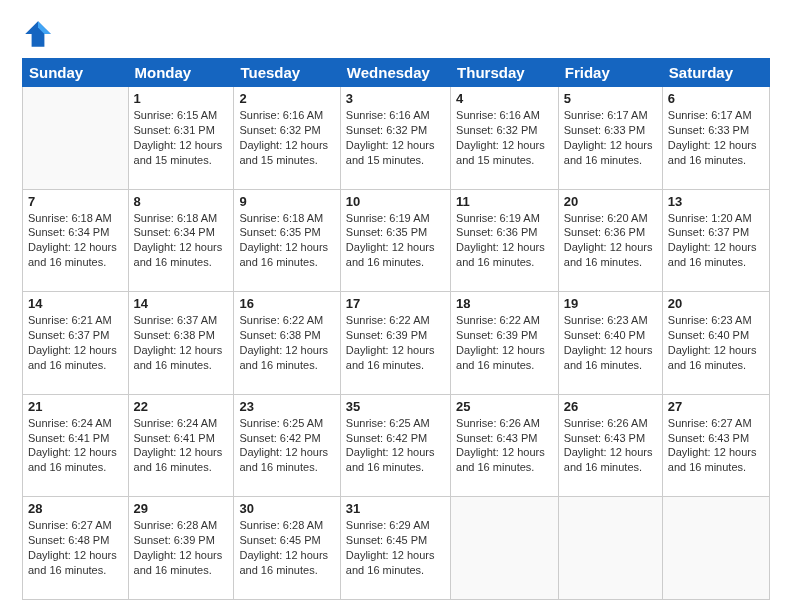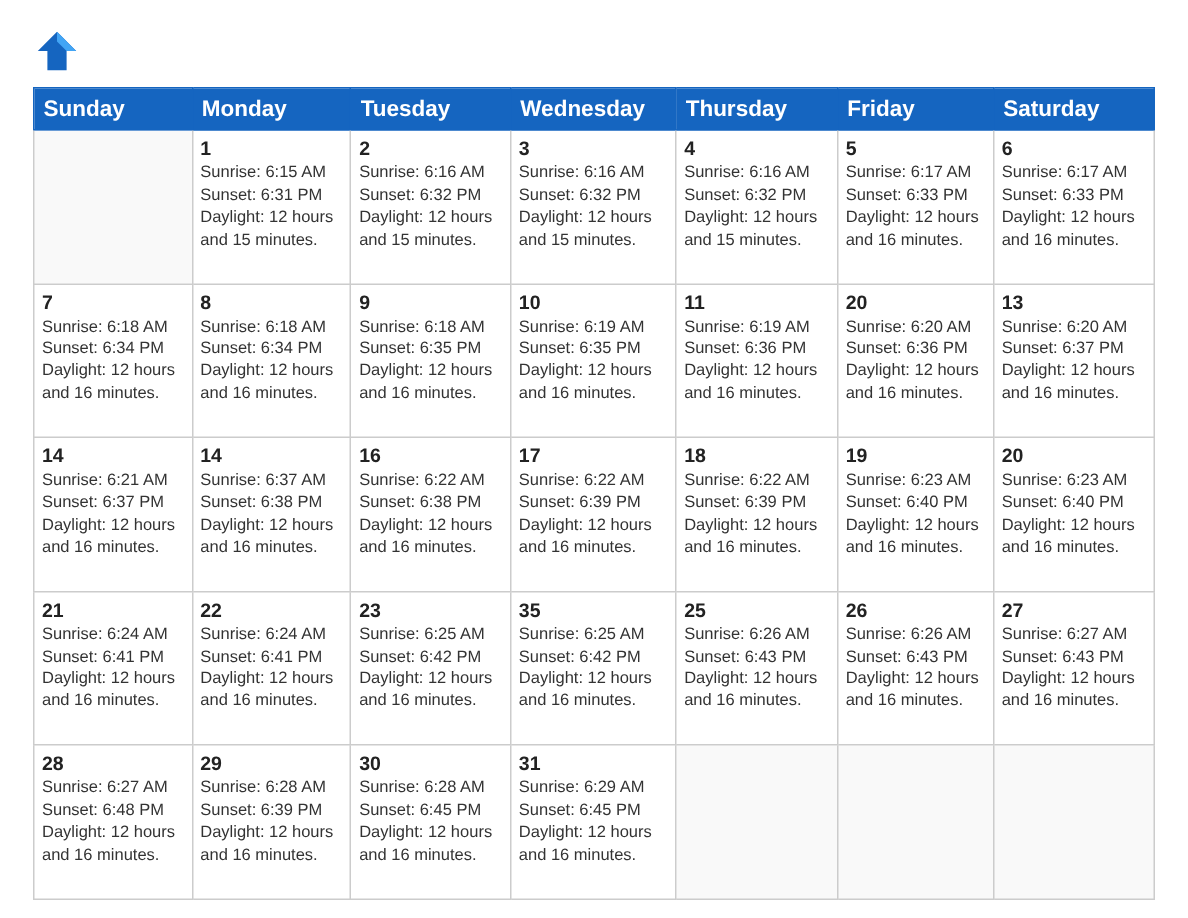--- a/index.html
+++ b/index.html
@@ -209,21 +209,21 @@
           </td>
           <td>
             <span class="day-number">20</span>
             <div class="day-info">Sunrise: 6:20 AM
 Sunset: 6:36 PM
 Daylight: 12 hours
 and 16 minutes.</div>
           </td>
           <td>
             <span class="day-number">13</span>
-            <div class="day-info">Sunrise: 6:20 AM
+            <div class="day-info">Sunrise: 1:20 AM
 Sunset: 6:37 PM
 Daylight: 12 hours
 and 16 minutes.</div>
           </td>
         </tr>
         <tr>
           <td>
             <span class="day-number">14</span>
             <div class="day-info">Sunrise: 6:21 AM
 Sunset: 6:37 PM

